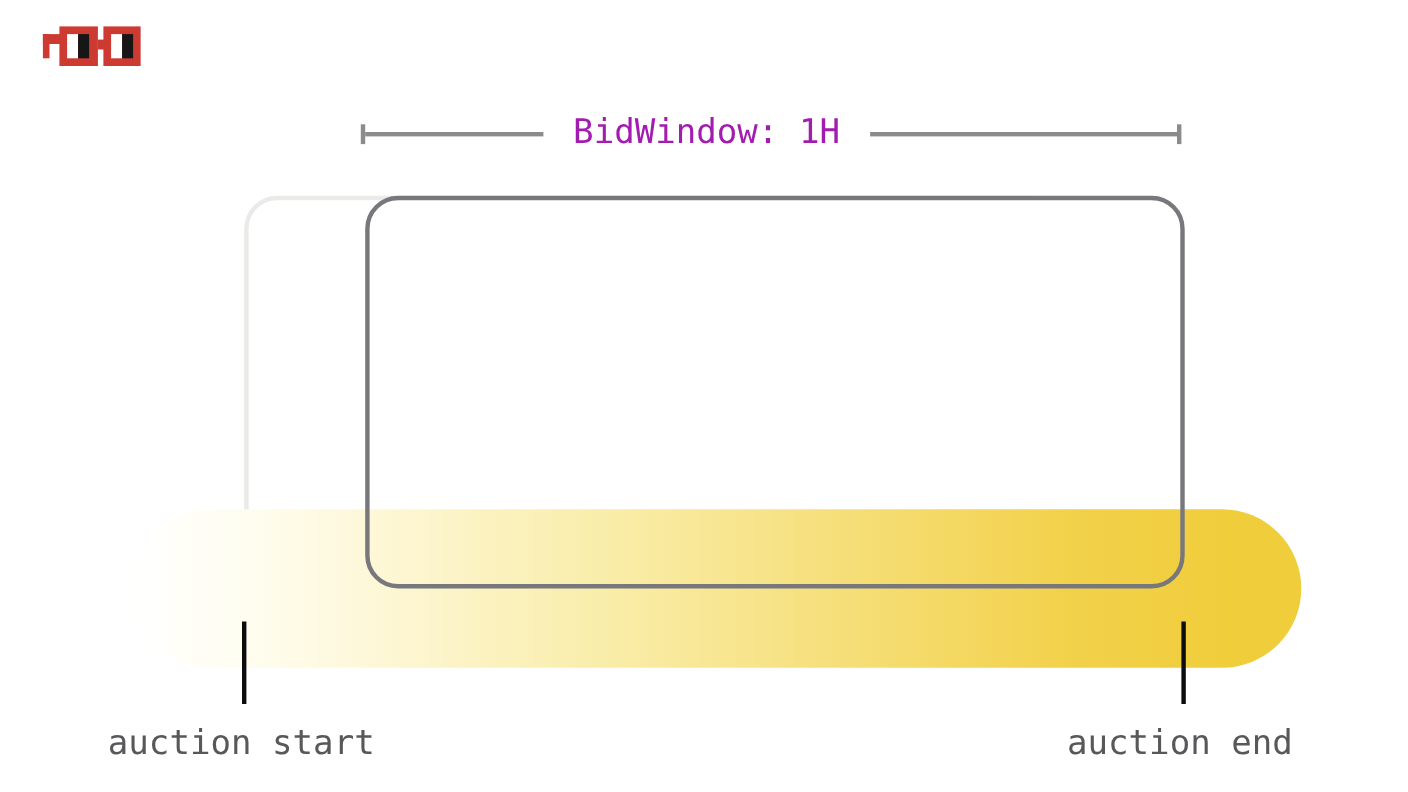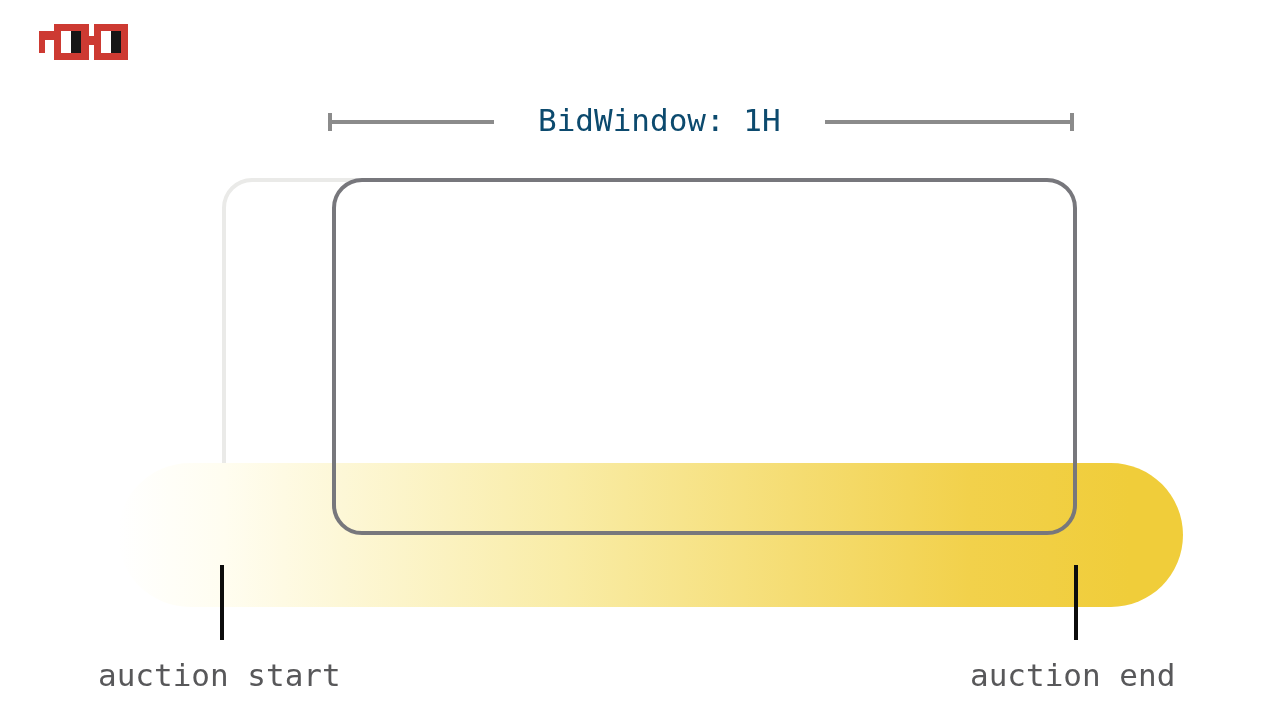--- a/index.html
+++ b/index.html
@@ -15,21 +15,21 @@
   
   #bracket{
     left:328px;top:108px;width:746px;height:28px;z-index:6;
     display:flex;align-items:center;
   }
   .bracket-tick{width:4px;height:18px;background:#8b8b8b;flex:0 0 auto;}
   .bracket-line{height:4px;background:#8b8b8b;}
   .bracket-line.left{flex:0 0 162px;}
   .bracket-line.right{flex:1 1 auto;}
   #bracket-label{
-    margin:0 44px;font-size:31px;color:#0c4a6e;white-space:pre;line-height:1;
+    margin:0 27px;font-size:31px;color:#a21caf;white-space:pre;line-height:1;
     padding-bottom:4px;
   }
 
   
   #ghost-card{
     left:222px;top:178px;width:745px;height:353px;z-index:1;
     border:4px solid #eaeae8;border-radius:30px;box-sizing:border-box;background:transparent;
   }
   #card-fill{
     left:332px;top:178px;width:745px;height:357px;z-index:2;

